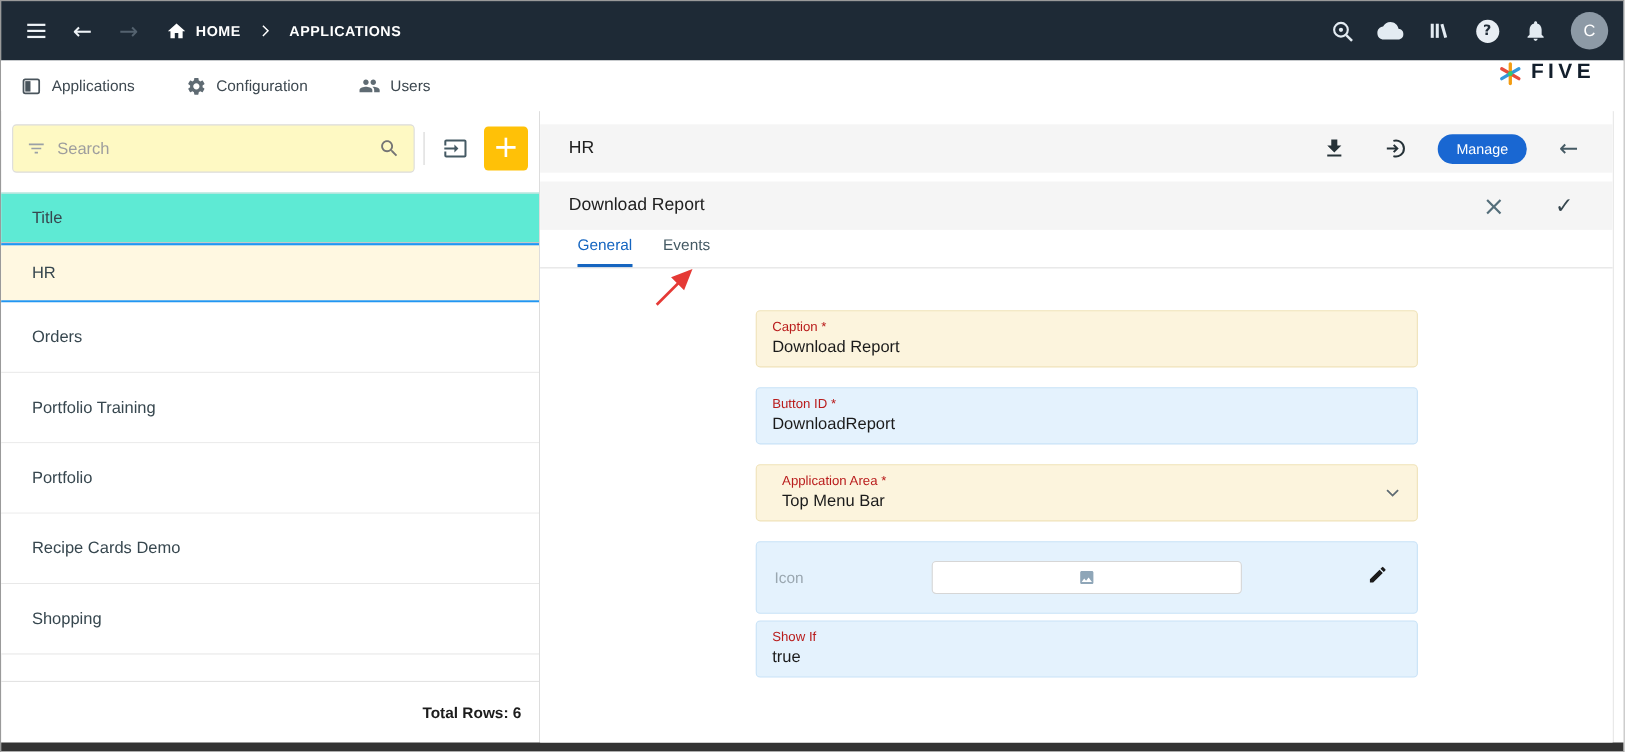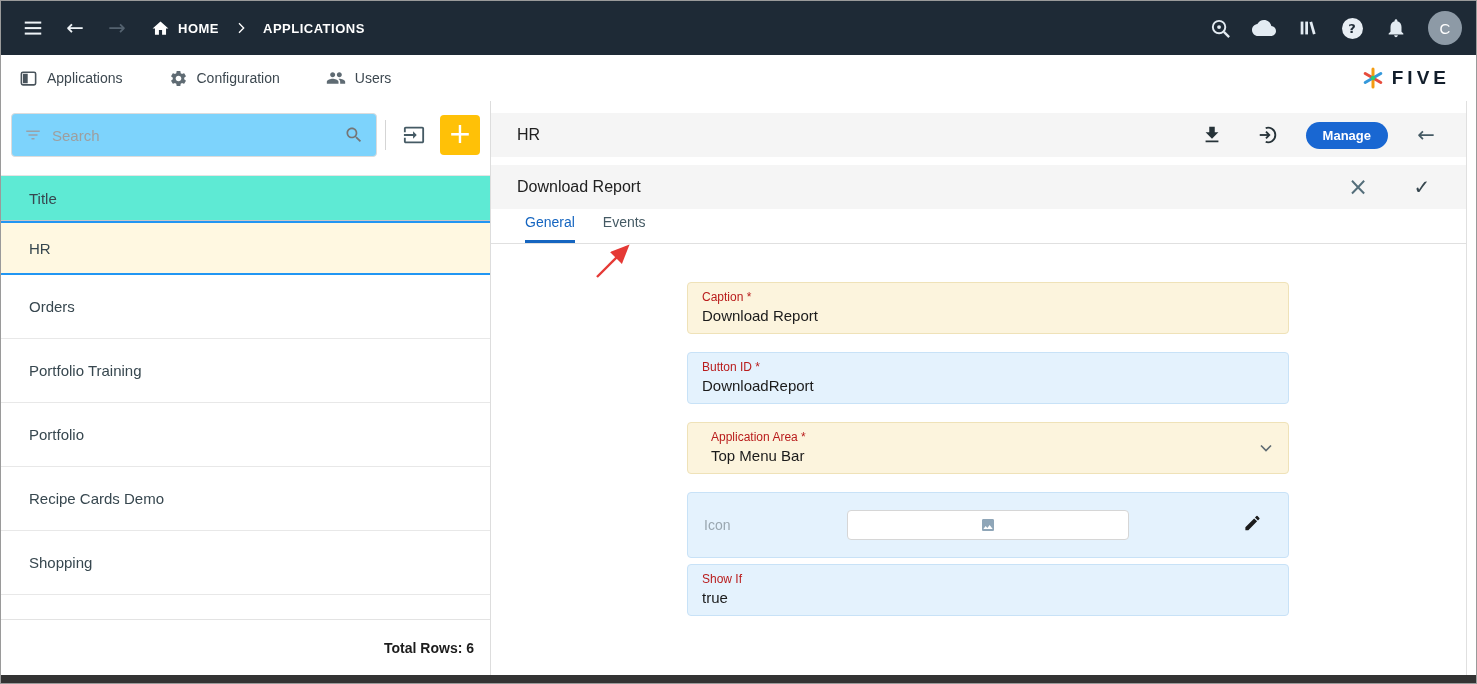--- a/index.html
+++ b/index.html
@@ -18,30 +18,30 @@
   .crumb-label { color:#ffffff; font-size:13px; font-weight:bold; letter-spacing:.5px; }
   .tb-right { margin-left:auto; display:flex; align-items:center; gap:8px; }
   .help-circle { width:21px; height:21px; border-radius:50%; background:#e8eef4; color:#1e2a36;
                  display:flex; align-items:center; justify-content:center; font-size:13px; font-weight:bold; }
   .avatar { width:34px; height:34px; border-radius:50%; background:#8d9aa6; color:#fff;
             display:flex; align-items:center; justify-content:center; font-size:15px; margin-left:6px; cursor:pointer; }
 
   
   .menubar { height:46px; background:#fff; display:flex; align-items:center; padding-left:18px; position:relative; flex:0 0 auto; }
   .menu-tab { display:flex; align-items:center; gap:9px; margin-right:46px; font-size:14px; color:#3d4850; cursor:pointer; }
-  .logo { position:absolute; right:26px; top:0; height:46px; display:flex; align-items:center; gap:7px; cursor:default; }
+  .logo { position:absolute; right:26px; top:0; height:46px; display:flex; gap:7px; cursor:default; }
   .logo-text { font-size:19px; font-weight:bold; letter-spacing:4px; color:#121e2b; }
 
   
   .main-row { flex:1; display:flex; min-height:0; }
 
   
   .left-panel { width:490px; border-right:1px solid #dddddd; display:flex; flex-direction:column; flex:0 0 auto; }
   .search-row { margin:12px 10px 18px 10px; display:flex; align-items:center; height:44px; flex:0 0 auto; }
-  .search-box { flex:1; height:44px; border:1px solid #dcdcdc; border-radius:4px; background:#7dd3fc;
+  .search-box { flex:1; height:44px; border:1px solid #dcdcdc; border-radius:4px; background:#fef9c3;
                 display:flex; align-items:center; padding:0 12px; gap:10px;justify-content:center; }
   .search-input { flex:1; border:none; outline:none; background:transparent; font-size:15px; color:#333;
                   font-family:inherit; min-width:0; }
   .search-input::placeholder { color:#9e9e9e; }
   .v-div { width:1px; height:30px; background:#d5d5d5; margin:0 8px; }
   .sq-btn { width:40px; height:40px; display:flex; align-items:center; justify-content:center; cursor:pointer; }
   .add-btn { background:#ffc107; border-radius:4px; margin-left:6px; }
   .plus { color:#ffffff; font-size:28px; line-height:1; margin-top:-2px; }
 
   .table-header { height:46px; background:#5eead4; border-top:1px solid #e4e4e4; border-bottom:1px solid #c7c7c7;
@@ -55,21 +55,21 @@
 
   
   .right-panel { flex:1; display:flex; flex-direction:column; position:relative; min-width:0; background:#fff; }
   .right-gutter { width:10px; border-left:1px solid #e0e0e0; background:#fff; flex:0 0 auto; }
 
   .hr-bar { margin-top:12px; height:44px; background:#f5f5f5; display:flex; align-items:center;
             padding:0 22px 0 26px; flex:0 0 auto; }
   .hr-title { font-size:16px; font-weight:500; color:#212121; }
   .hr-actions { margin-left:auto; display:flex; align-items:center; gap:20px; }
   .manage-btn { background:#1967d2; color:#fff; font-size:13px; padding:6px 17px; border-radius:15px; border:none;
-                font-family:inherit; cursor:pointer;font-weight:bold; }
+                font-family:inherit; cursor:pointer; }
   .gap8 { height:8px; flex:0 0 auto; }
   .form-bar { height:44px; background:#f5f5f5; display:flex; align-items:center; padding:0 26px; flex:0 0 auto; }
   .form-title { font-size:16px; font-weight:500; color:#212121; }
   .fb-actions { margin-left:auto; display:flex; align-items:center; gap:28px; }
   .x-glyph { font-size:24px; color:#546e7a; line-height:1; }
   .check-glyph { font-size:20px; color:#37474f; line-height:1; }
 
   .tabs-row { margin-top:5px; padding-left:34px; display:flex; gap:28px; flex:0 0 auto; }
   .tab { font-size:14px; font-weight:500; padding-bottom:10px; color:#455a64; cursor:pointer; }
   .tab.active { color:#1565c0; border-bottom:3px solid #1565c0; }

